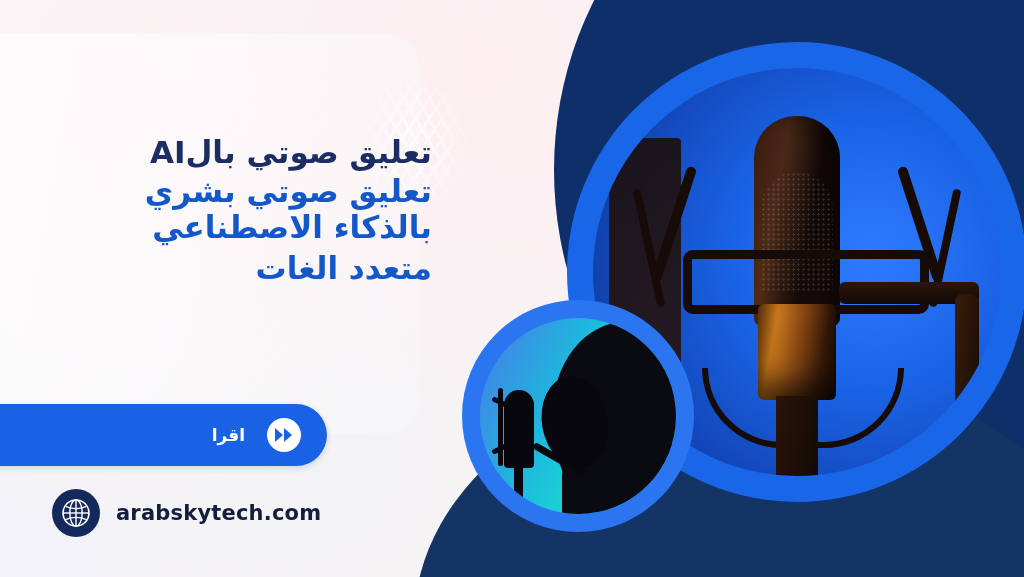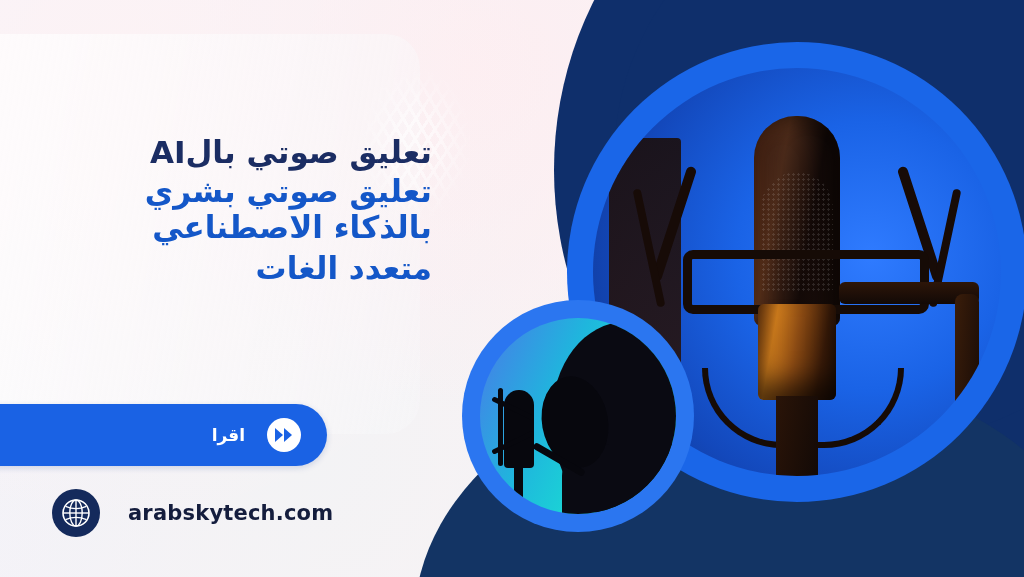--- a/index.html
+++ b/index.html
@@ -185,21 +185,21 @@
     margin-right:0;
   }
   .cta-icon{
     width:34px;height:34px;border-radius:50%;background:#ffffff;
     display:flex;align-items:center;justify-content:center;
     margin-left:22px;margin-right:26px;flex:0 0 auto;
   }
 
   
   .footer{
-    position:absolute;left:52px;top:489px;display:flex;align-items:center;gap:28px;
+    position:absolute;left:52px;top:489px;display:flex;align-items:center;gap:16px;
   }
   .globe{
     width:48px;height:48px;border-radius:50%;background:#142a5c;
     display:flex;align-items:center;justify-content:center;flex:0 0 auto;
   }
   .site{
     font-size:21px;font-weight:700;color:#141d3d;letter-spacing:.2px;
   }
 </style>
 </head>

